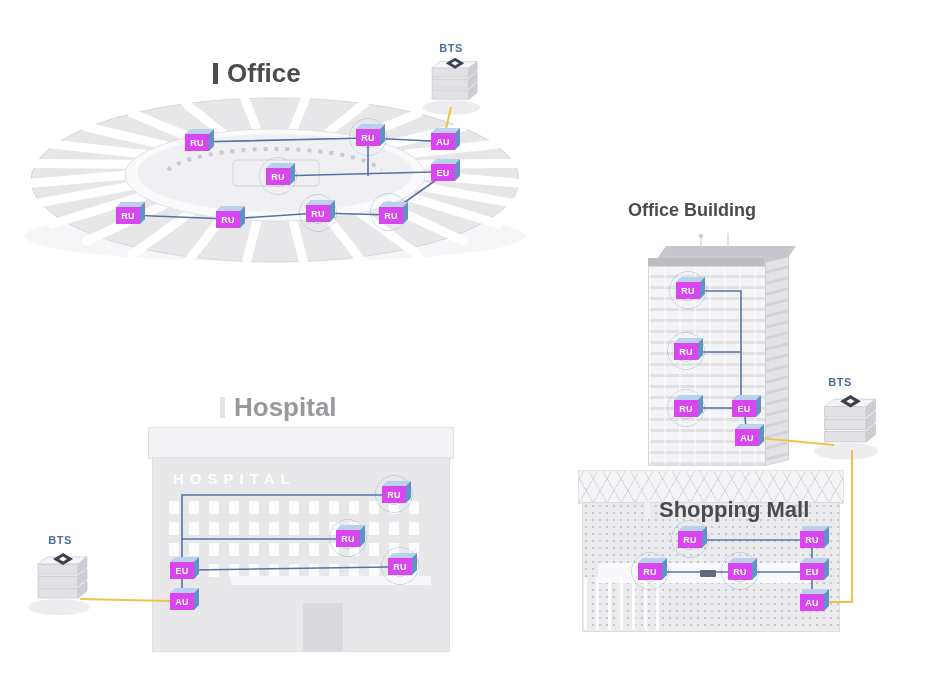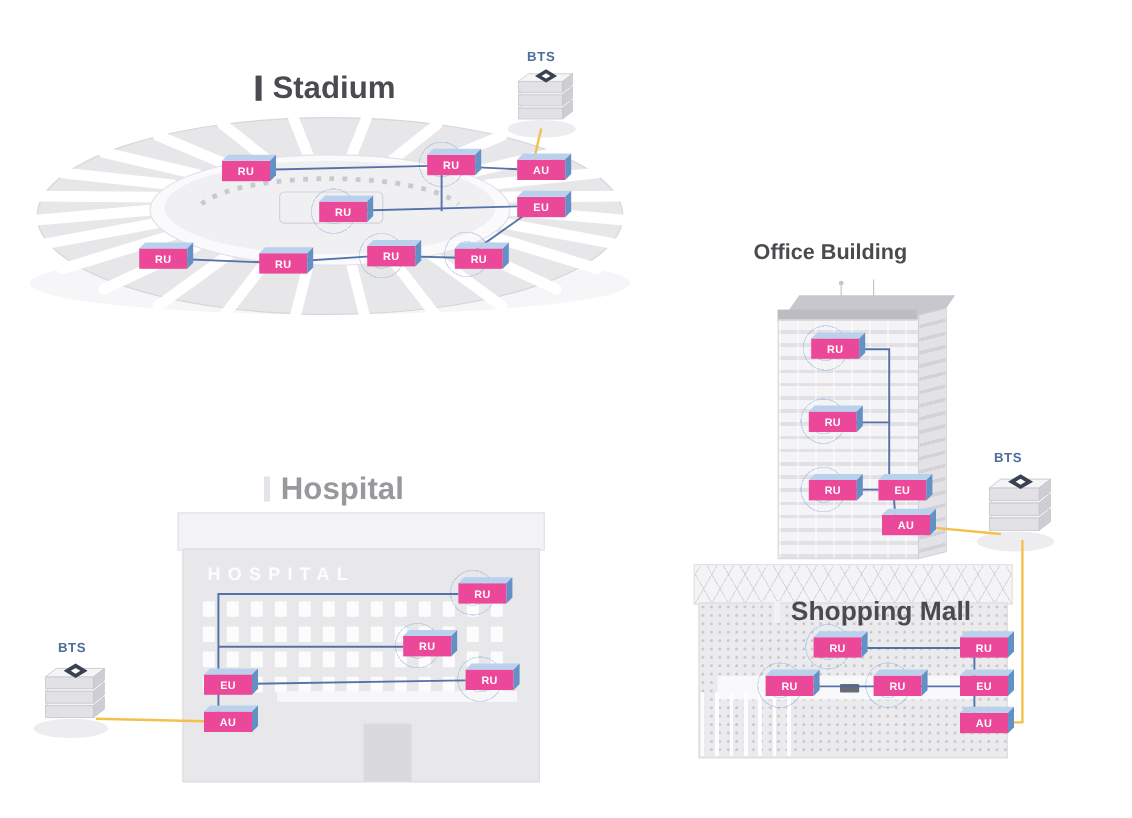--- a/index.html
+++ b/index.html
@@ -44,21 +44,21 @@
   .mall-mark{position:absolute;background:#666c78;z-index:2;border-radius:1px;}
   .mall-pillars{position:absolute;z-index:2;
       background:repeating-linear-gradient(to right, rgba(255,255,255,.9) 0 3px, transparent 3px 12px);}
 
   
   .waves{position:absolute;width:44px;height:44px;border-radius:50%;z-index:2;opacity:.65;
     background:repeating-radial-gradient(circle at 50% 50%,
       rgba(125,168,216,0) 0 2px, rgba(125,168,216,.55) 2px 3px, rgba(125,168,216,0) 3px 8px);}
 
   
-  .node{position:absolute;width:40px;height:17px;background:#ec4899;color:#fff;z-index:4;
+  .node{position:absolute;width:24px;height:17px;background:#d946ef;color:#fff;z-index:4;
     font-size:9px;font-weight:bold;letter-spacing:.3px;
     display:flex;align-items:center;justify-content:center;}
   .node::before{content:"";position:absolute;left:0;top:-5px;width:100%;height:5px;
     background:#b9d1ec;transform:skewX(-45deg);transform-origin:bottom left;}
   .node::after{content:"";position:absolute;right:-5px;top:0;width:5px;height:100%;
     background:#6390c5;transform:skewY(-45deg);transform-origin:top left;}
 
   
   .title{position:absolute;z-index:6;display:flex;align-items:center;color:#4b4b4f;
     font-weight:bold;white-space:nowrap;}
@@ -279,21 +279,21 @@
 
   <div class="node" style="left:678px;top:531px">RU</div>
   <div class="node" style="left:638px;top:563px">RU</div>
   <div class="node" style="left:728px;top:563px">RU</div>
   <div class="node" style="left:800px;top:531px">RU</div>
   <div class="node" style="left:800px;top:563px">EU</div>
   <div class="node" style="left:800px;top:594px">AU</div>
 
   <div class="title t-stadium" style="left:213px;top:58px">
     <span class="bar" style="background:#4a4a50"></span>
-    <span>Stadium</span>
+    <span>Office</span>
   </div>
   <div class="title t-office" style="left:628px;top:200px">
     <span>Office Building</span>
   </div>
   <div class="title t-hospital" style="left:220px;top:392px">
     <span class="bar" style="background:#e4e4e8"></span>
     <span>Hospital</span>
   </div>
   <div class="title t-mall" style="left:645px;top:497px">
     <span class="bar" style="background:#f2f2f4"></span>

